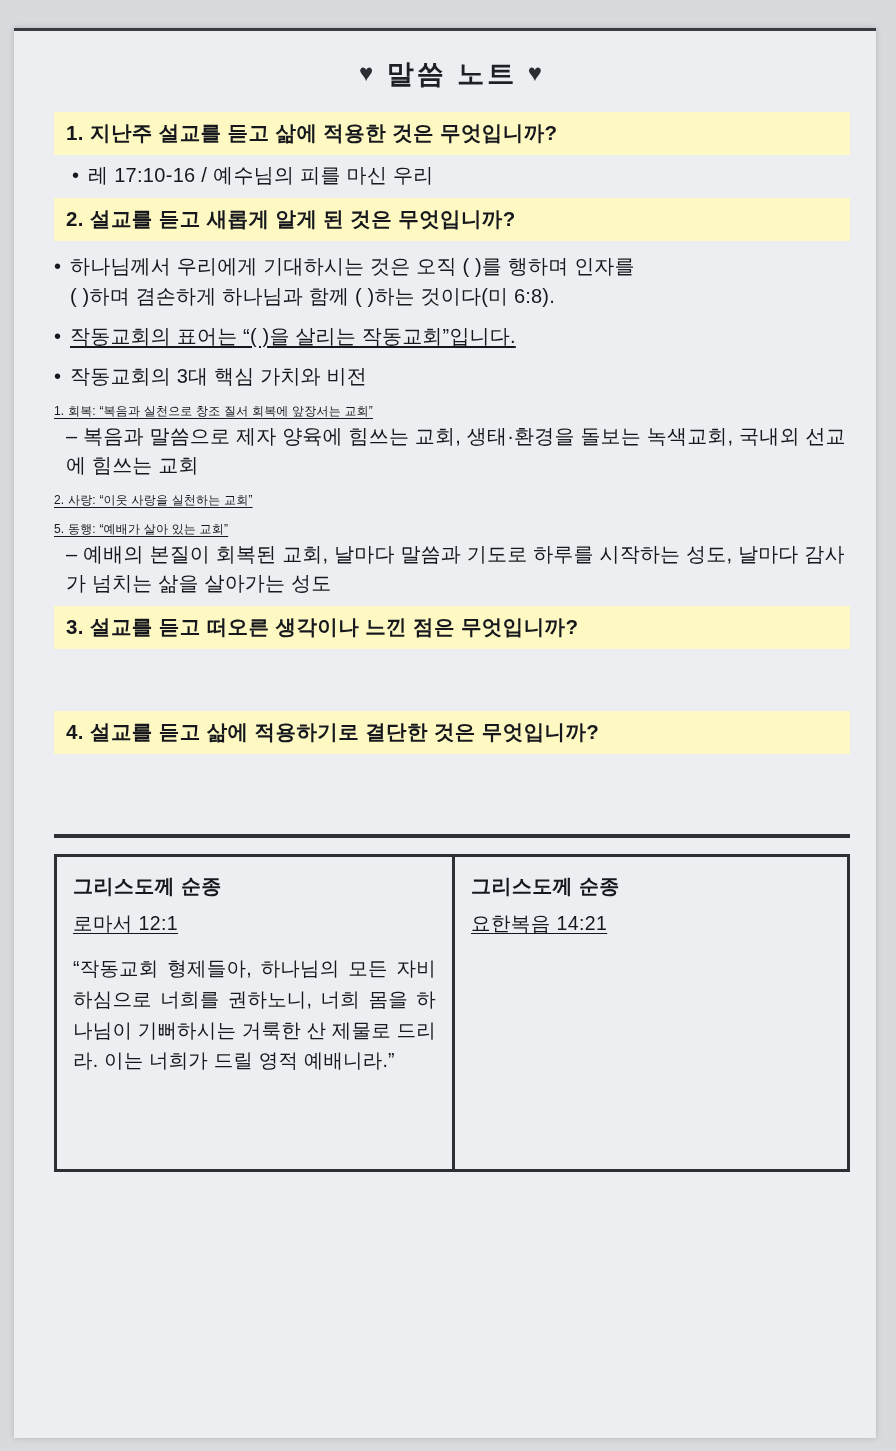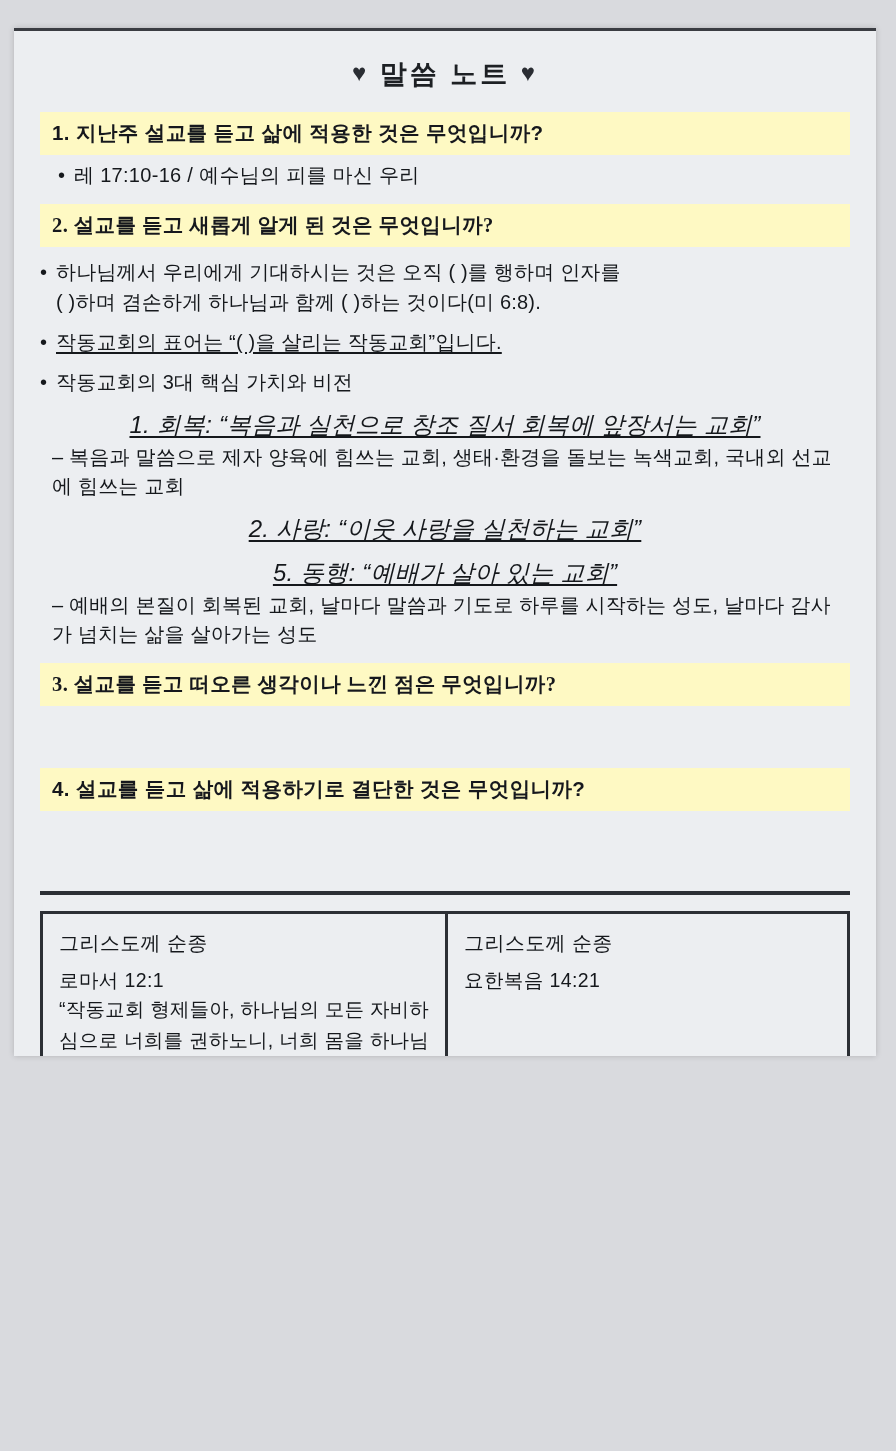--- a/index.html
+++ b/index.html
@@ -11,25 +11,25 @@
     height: 1451px;
     background: #d9dade;
     font-family: "Liberation Sans", sans-serif;
     overflow: hidden;
   }
   .page {
     position: absolute;
     left: 14px;
     top: 28px;
     width: 862px;
-    height: 1028px;
+    height: 1410px;
     background: #eceef1;
     box-shadow: 0 0 6px rgba(0,0,0,0.18);
     box-sizing: border-box;
-    padding: 22px 26px 0 26px;
+    padding: 22px 26px 0 40px;
     overflow: hidden;
   }
   .page::before {
     content: "";
     position: absolute;
     left: 0; right: 0; top: 0;
     height: 3px;
     background: #3a3c42;
   }
 
@@ -52,22 +52,21 @@
     background: #fef9c3;
     color: #16181d;
     font-size: 20.5px;
     font-weight: bold;
     padding: 7px 10px 8px 12px;
     margin: 0 0 6px 0;
     letter-spacing: 0.4px;
     white-space: nowrap;
   }
   .qbar.tall {
-    margin-top: 14px;
-    font-family: Liberation Serif, serif;
+    margin-top: 8px;
   }
 
   .bullet {
     font-size: 20px;
     color: #15181c;
     margin: 4px 0 4px 18px;
     line-height: 1.45;
     letter-spacing: 0.3px;
   }
   .bullet .dot {
@@ -79,28 +78,27 @@
     font-size: 20px;
     color: #15181c;
     line-height: 1.5;
     margin: 10px 0 6px 0;
     letter-spacing: 0.2px;
   }
   .para .dot {
     display: inline-block;
     width: 16px;
   }
-  .u { text-decoration: underline; text-underline-offset: 3px; text-align: center; }
+  .u { text-decoration: underline; text-underline-offset: 3px; }
 
   .sub-head {
-    font-size: 24px;
+    font-size: 12px;
     color: #15181c;
     margin: 12px 0 2px 0;
     letter-spacing: 0.2px;
-    font-style: italic;
   }
   .sub-body {
     font-size: 20px;
     color: #15181c;
     line-height: 1.45;
     margin: 2px 0 4px 12px;
     letter-spacing: 0.2px;
   }
 
   .blank-space { height: 56px; }
@@ -121,30 +119,31 @@
   .card {
     flex: 1 1 50%;
     padding: 16px 16px 10px 16px;
     box-sizing: border-box;
   }
   .card + .card {
     border-left: 3px solid #2c2f35;
   }
   .card-title {
     font-size: 20px;
-    font-weight: normal;
+    font-weight: bold;
     color: #15181c;
     margin-bottom: 10px;
     letter-spacing: 0.4px;
   }
   .card-ref {
     font-size: 19.5px;
     color: #15181c;
+    text-decoration: underline;
     text-underline-offset: 3px;
-    margin-bottom: 0;
+    margin-bottom: 16px;
     letter-spacing: 0.4px;
   }
   .card-text {
     font-size: 19.5px;
     color: #15181c;
     line-height: 1.58;
     text-align: justify;
     letter-spacing: 0.2px;
   }
 </style>

